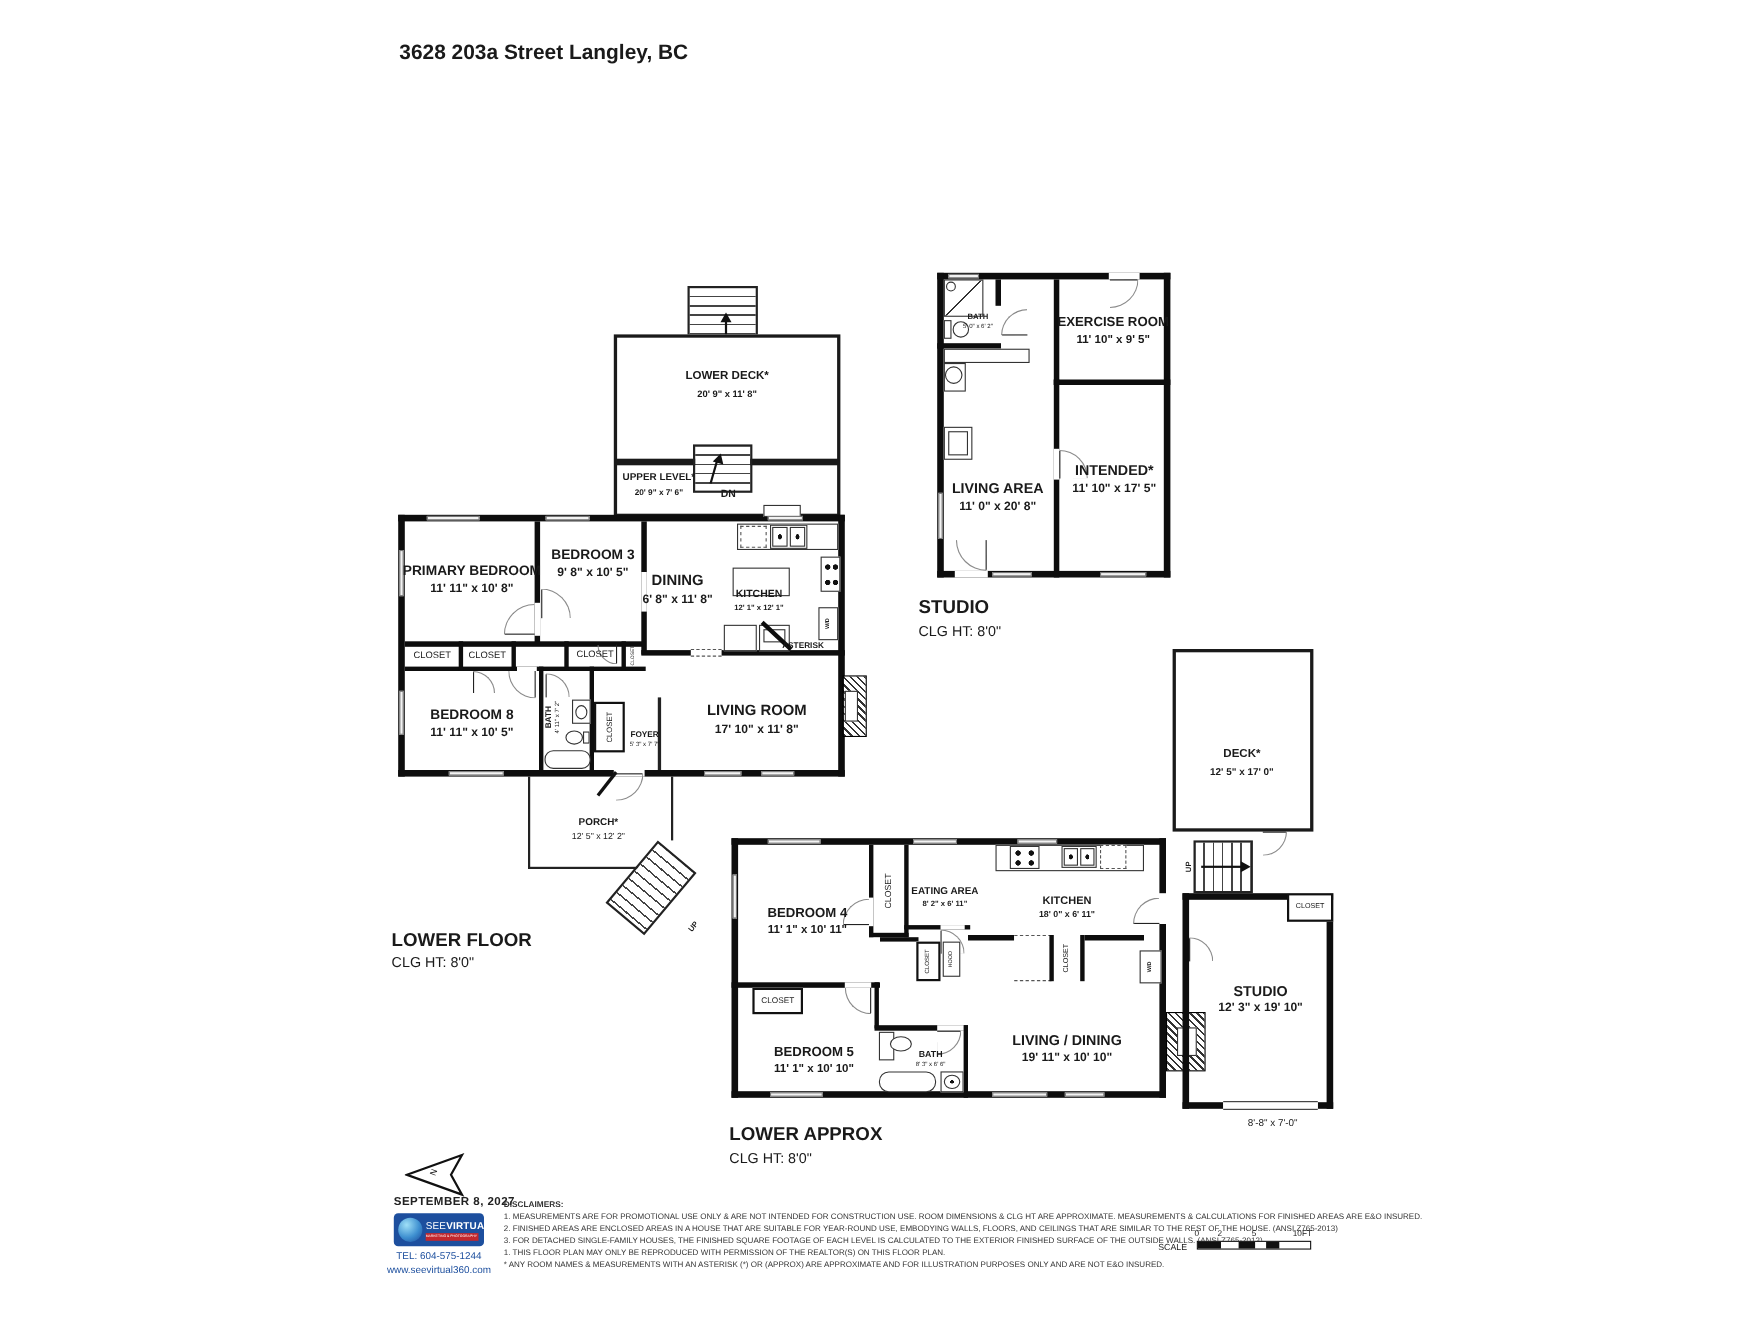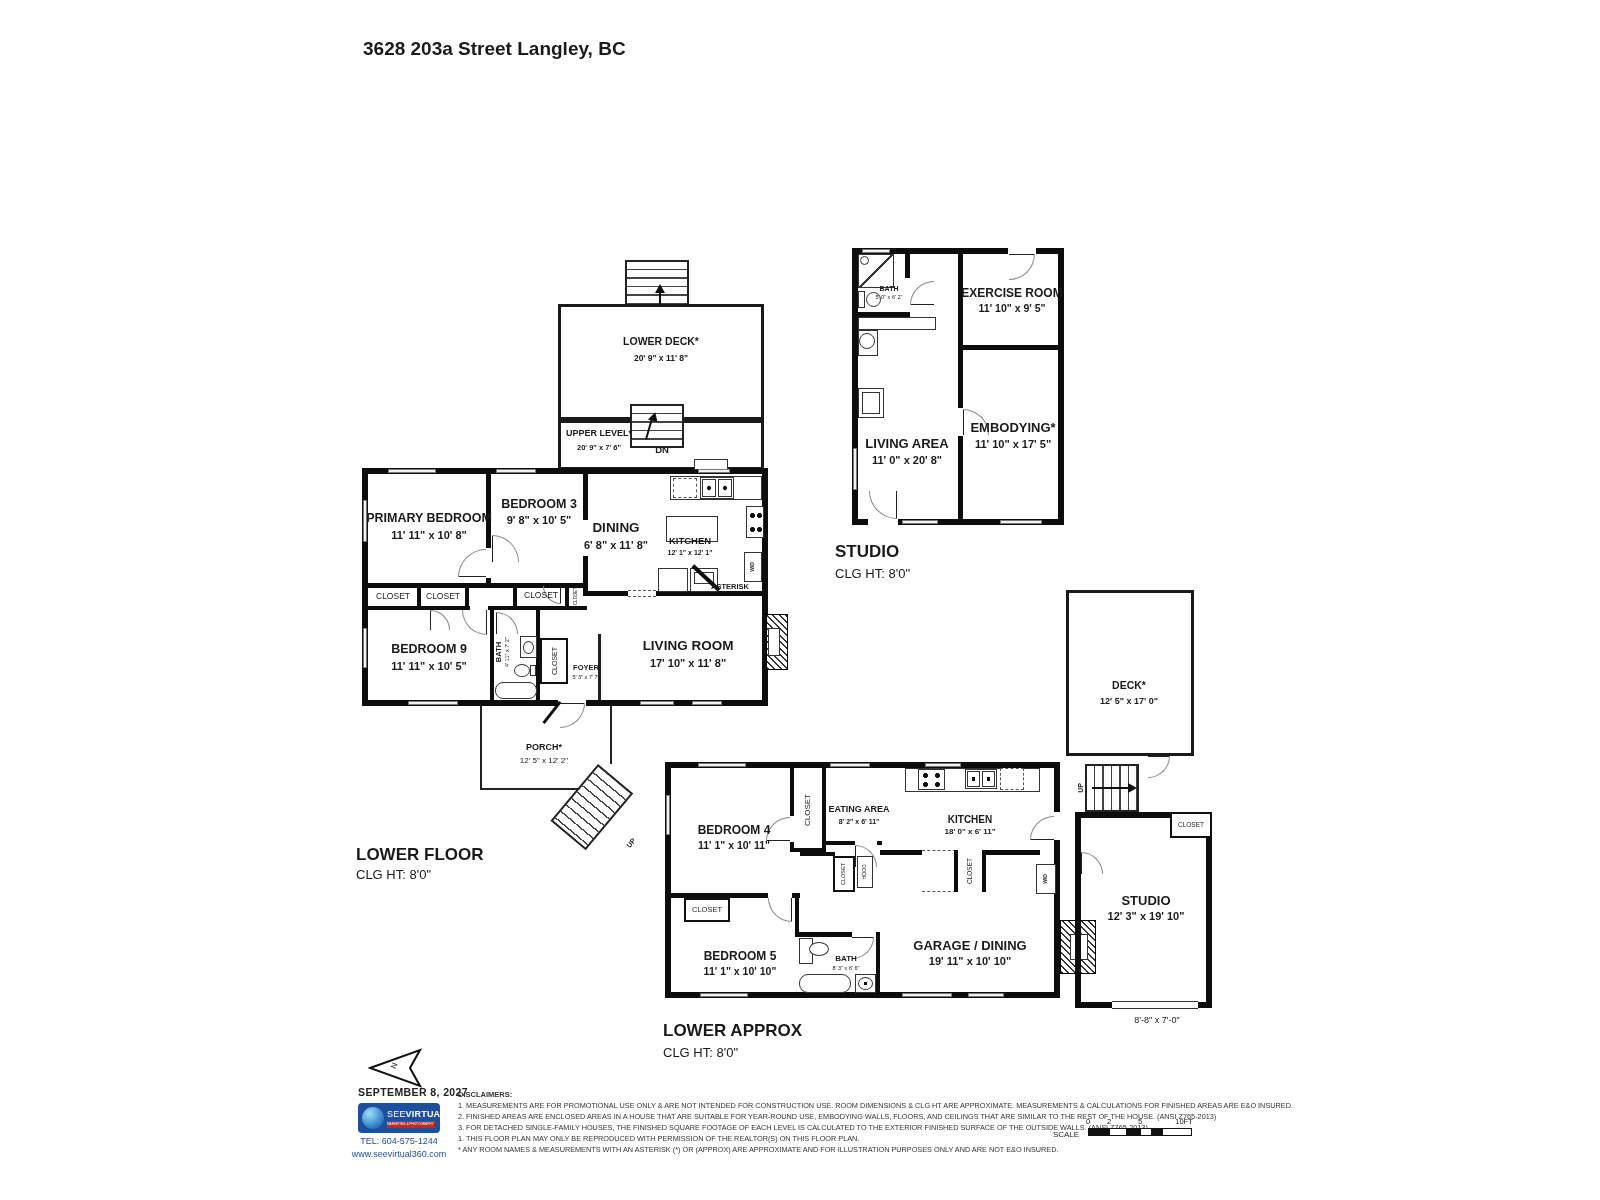--- a/index.html
+++ b/index.html
@@ -142,21 +142,21 @@
   <div class="lbl nm" style="left:539px;top:505px;font-size:12.5px;">BEDROOM 3</div>
   <div class="lbl nm" style="left:539px;top:521px;font-size:11px;">9' 8" x 10' 5"</div>
   <div class="lbl nm" style="left:616px;top:528px;font-size:13.5px;">DINING</div>
   <div class="lbl nm" style="left:616px;top:546px;font-size:11px;">6' 8" x 11' 8"</div>
   <div class="lbl nm" style="left:690px;top:541px;font-size:9.5px;">KITCHEN</div>
   <div class="lbl nm" style="left:690px;top:553px;font-size:7px;">12' 1" x 12' 1"</div>
   <div class="lbl" style="left:393px;top:596px;font-size:8.5px;">CLOSET</div>
   <div class="lbl" style="left:443px;top:596px;font-size:8.5px;">CLOSET</div>
   <div class="lbl" style="left:541px;top:595px;font-size:8.5px;">CLOSET</div>
   <div class="lbl rot" style="left:576px;top:596px;font-size:4.5px;">CLOSET</div>
-  <div class="lbl nm" style="left:429px;top:650px;font-size:12.5px;">BEDROOM 9</div>
+  <div class="lbl nm" style="left:429px;top:650px;font-size:12.5px;">BEDROOM 8</div>
   <div class="lbl nm" style="left:429px;top:667px;font-size:11px;">11' 11" x 10' 5"</div>
   <div class="lbl rot nm" style="left:499px;top:652px;font-size:7.5px;">BATH</div>
   <div class="lbl rot" style="left:508px;top:652px;font-size:5.5px;">4' 11" x 7' 2"</div>
   <div class="lbl rot" style="left:555px;top:661px;font-size:7px;">CLOSET</div>
   <div class="lbl nm" style="left:586px;top:668px;font-size:7.5px;">FOYER</div>
   <div class="lbl" style="left:586px;top:678px;font-size:5.5px;">5' 3" x 7' 7"</div>
   <div class="lbl nm" style="left:688px;top:646px;font-size:13.5px;">LIVING ROOM</div>
   <div class="lbl nm" style="left:688px;top:664px;font-size:11px;">17' 10" x 11' 8"</div>
 
   <div class="tw" style="left:480px;top:706px;width:2px;height:84px;"></div>
@@ -203,21 +203,21 @@
   <div class="win" style="left:853px;top:448px;width:4px;height:42px;"></div>
   <div class="win" style="left:902px;top:520px;width:36px;height:4px;"></div>
   <div class="win" style="left:1000px;top:520px;width:42px;height:4px;"></div>
 
   <div class="lbl nm" style="left:889px;top:289px;font-size:7px;">BATH</div>
   <div class="lbl" style="left:889px;top:298px;font-size:5.5px;">5' 0" x 6' 2"</div>
   <div class="lbl nm" style="left:1012px;top:293px;font-size:12px;">EXERCISE ROOM</div>
   <div class="lbl nm" style="left:1012px;top:309px;font-size:10.5px;">11' 10" x 9' 5"</div>
   <div class="lbl nm" style="left:907px;top:444px;font-size:13px;">LIVING AREA</div>
   <div class="lbl nm" style="left:907px;top:461px;font-size:11px;">11' 0" x 20' 8"</div>
-  <div class="lbl nm" style="left:1013px;top:428px;font-size:13px;">EMBODYING*</div>
+  <div class="lbl nm" style="left:1013px;top:428px;font-size:13px;">INTENDED*</div>
   <div class="lbl nm" style="left:1013px;top:445px;font-size:11px;">11' 10" x 17' 5"</div>
   <div class="tl nm" style="left:835px;top:542px;font-size:17px;">STUDIO</div>
   <div class="tl" style="left:835px;top:566px;font-size:13px;">CLG HT: 8'0"</div>
 
   <div class="deck" style="left:1066px;top:590px;width:128px;height:166px;"></div>
   <div class="lbl nm" style="left:1129px;top:686px;font-size:10.5px;">DECK*</div>
   <div class="lbl nm" style="left:1129px;top:702px;font-size:9px;">12' 5" x 17' 0"</div>
   <div class="door" style="left:1148px;top:756px;width:22px;height:22px;transform:rotate(90deg);"></div>
 
   <div class="w" style="left:665px;top:762px;width:395px;height:6px;"></div>
@@ -304,21 +304,21 @@
   <div class="lbl nm" style="left:970px;top:820px;font-size:10px;">KITCHEN</div>
   <div class="lbl nm" style="left:970px;top:832px;font-size:8px;">18' 0" x 6' 11"</div>
   <div class="lbl rot" style="left:844px;top:874px;font-size:5.5px;">CLOSET</div>
   <div class="lbl rot" style="left:865px;top:872px;font-size:5px;">HOOD</div>
   <div class="lbl rot" style="left:970px;top:871px;font-size:6.5px;">CLOSET</div>
   <div class="lbl" style="left:707px;top:910px;font-size:7.5px;">CLOSET</div>
   <div class="lbl nm" style="left:740px;top:956px;font-size:12px;">BEDROOM 5</div>
   <div class="lbl nm" style="left:740px;top:972px;font-size:10.5px;">11' 1" x 10' 10"</div>
   <div class="lbl nm" style="left:846px;top:959px;font-size:8px;">BATH</div>
   <div class="lbl" style="left:846px;top:969px;font-size:5.5px;">8' 3" x 6' 6"</div>
-  <div class="lbl nm" style="left:970px;top:946px;font-size:13px;">GARAGE / DINING</div>
+  <div class="lbl nm" style="left:970px;top:946px;font-size:13px;">LIVING / DINING</div>
   <div class="lbl nm" style="left:970px;top:962px;font-size:11px;">19' 11" x 10' 10"</div>
   <div class="lbl nm" style="left:1146px;top:901px;font-size:13px;">STUDIO</div>
   <div class="lbl nm" style="left:1146px;top:917px;font-size:11px;">12' 3" x 19' 10"</div>
   <div class="lbl" style="left:1157px;top:1021px;font-size:9px;">8'-8" x 7'-0"</div>
 
   <div class="tl nm" style="left:663px;top:1021px;font-size:17px;">LOWER APPROX</div>
   <div class="tl" style="left:663px;top:1045px;font-size:13px;">CLG HT: 8'0"</div>
 
   <svg width="56" height="44" viewBox="0 0 56 44" style="position:absolute;left:368px;top:1046px;">
     <polygon points="2,22 52,4 42,22 52,40" fill="#ffffff" stroke="#111" stroke-width="2"></polygon>

